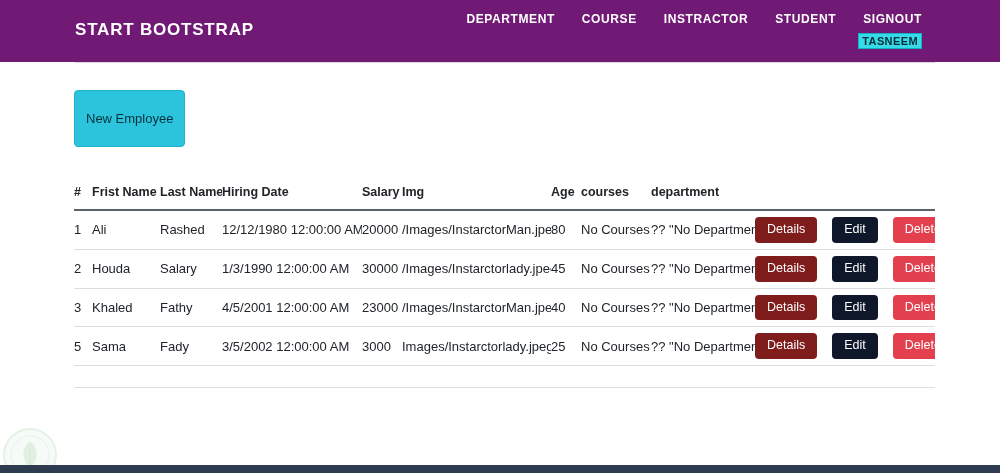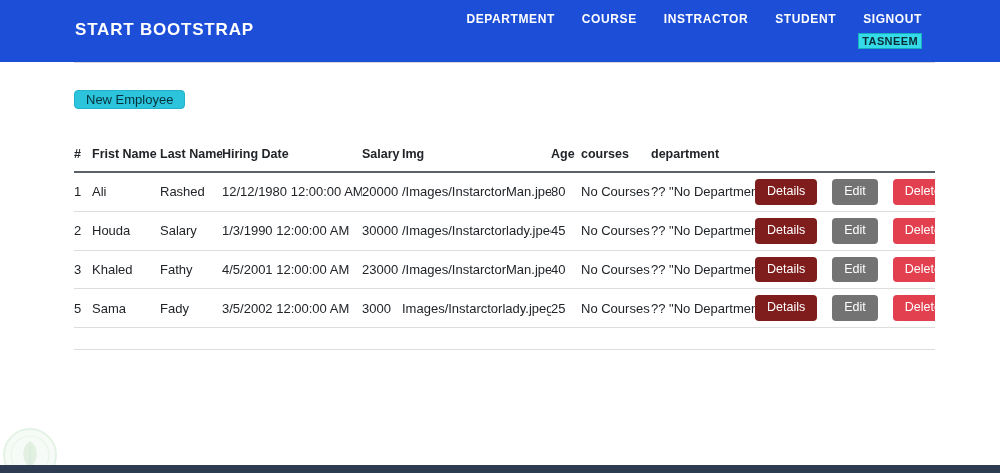--- a/index.html
+++ b/index.html
@@ -10,21 +10,21 @@
     background:#ffffff;
     position:relative;
     overflow:hidden;
     color:#212529;
   }
 
   
   .navbar {
     position:relative;
     height:62px;
-    background:#1d4ed8;
+    background:#701a75;
     width:100%;
   }
   .brand {
     position:absolute; left:75px; top:20px;
     color:#ffffff; font-size:17px; font-weight:bold; letter-spacing:0.8px;
     text-decoration:none; cursor:pointer;
   }
   .nav-right {
     position:absolute; right:78px; top:12px;
     display:flex; flex-direction:column; align-items:flex-end;
@@ -51,21 +51,21 @@
     font-size:26px; font-weight:700; color:#141414;
     margin:58px 0 15px 0; letter-spacing:0.3px;
   }
   hr.title-rule {
     border:0; border-top:1px solid #d9d9d9; margin:0 0 27px 0;
   }
   .btn-new {
     background:#2cc3dc; color:#06323b;
     border:1px solid #22b3ca; border-radius:4px;
     font-size:13px; font-family:"Liberation Sans", sans-serif;
-    padding:1px 11px; cursor:pointer;
+    padding:20px 11px; cursor:pointer;
     margin-bottom:30px;
   }
 
   
   table.instructors {
     width:100%; border-collapse:collapse;
     font-size:13px; color:#212529;
     table-layout:fixed;
   }
   th {
@@ -86,21 +86,21 @@
   .col-age{width:30px}.col-courses{width:70px}.col-dept{width:104px}
   .col-actions{width:180px}
 
   .row-actions { display:flex; gap:15px; align-items:center; }
   .btn {
     border:none; border-radius:4px; color:#ffffff;
     font-size:12.5px; font-family:"Liberation Sans", sans-serif;
     padding:6px 12px; cursor:pointer; line-height:1.1;
   }
   .btn-details { background:#7f1d1d; }
-  .btn-edit    { background:#737373; }
+  .btn-edit    { background:#0f172a; }
   .btn-delete  { background:#e2404f; }
 
   hr.bottom-rule {
     border:0; border-top:1px solid #dddddd; margin:21px 0 0 0;
   }
 
   
   .footer {
     position:absolute; left:0; bottom:0; width:100%; height:8px;
     background:#2d3c50;

